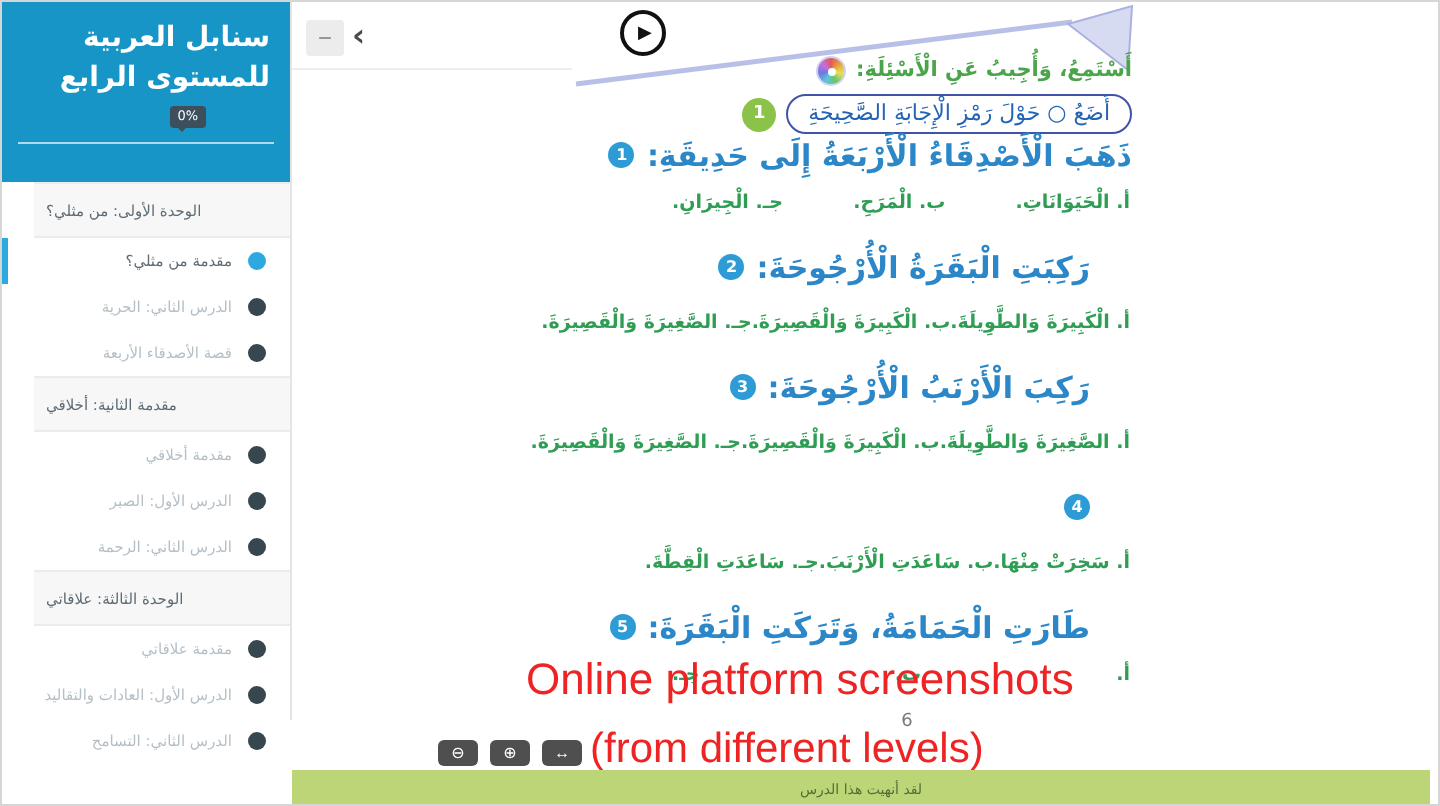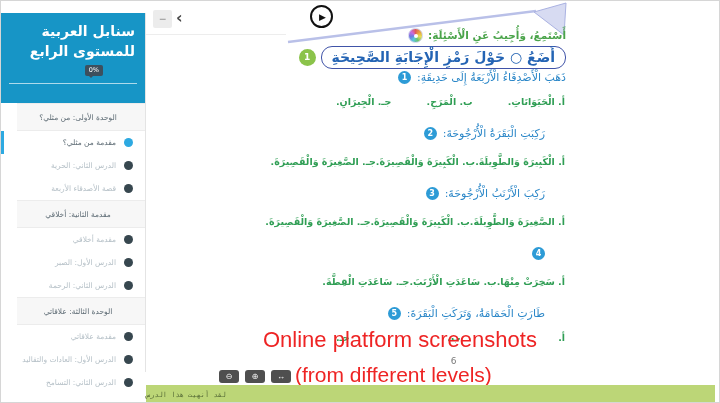--- a/index.html
+++ b/index.html
@@ -1,35 +1,35 @@
 <!DOCTYPE html>
 <html lang="ar"><head>
 <meta charset="utf-8">
 <style>
   * { margin:0; padding:0; box-sizing:border-box; }
   body { font-family:"DejaVu Sans", sans-serif; background:#fff; }
   .screen { position:relative; width:720px; height:403px; background:#fff;
             border:1px solid #d6d6d6; overflow:hidden; }
 
   
-  .sidebar { position:absolute; left:0; top:12px; width:145px; height:359px;
+  .sidebar { position:absolute; left:0; top:0; width:145px; height:359px;
              background:#fff; border-right:1px solid #e4e4e4; }
   .sb-header { position:relative; width:100%; height:90px; background:#1795c6;
                padding:8px 10px 0 8px; }
   .sb-title { color:#fff; font-weight:bold; font-size:14px; line-height:1.45;
               text-align:right; direction:rtl; }
   .progress-badge { position:absolute; right:42px; top:52px; background:#3d4f5d;
                     color:#fff; font-size:6.5px; padding:1px 4px 2px; border-radius:2px; }
   .progress-badge::after { content:""; position:absolute; left:3px; bottom:-5px;
                     border:3px solid transparent; border-top-color:#3d4f5d; }
   .progress-line { position:absolute; left:8px; right:8px; top:70px; height:1px;
                    background:rgba(255,255,255,.65); }
   .sb-section-header { height:28px; background:#f7f7f7; border-top:1px solid #ececec;
                    border-bottom:1px solid #ececec; color:#5d6b74; font-size:7.5px;
-                   text-align:center; direction:rtl; padding:9px 12px 0 6px;margin-left:16px; }
+                   text-align:left; direction:rtl; padding:9px 12px 0 6px;margin-left:16px; }
   .sb-item { position:relative; height:23px; display:flex; direction:rtl;
              align-items:center; gap:8px; padding-right:12px; background:#fff;
              cursor:pointer; }
   .sb-dot { width:9px; height:9px; border-radius:50%; background:#37474f; flex:0 0 auto; }
   .sb-item.active .sb-dot { background:#2da9e1; }
   .sb-label { font-size:7.5px; color:#b4bfc6; }
   .sb-item.active .sb-label { color:#5d6b74;text-align:right; }
   .sb-item.active::before { content:""; position:absolute; left:0; top:0; bottom:0;
              width:3px; background:#2da9e1; }
 
@@ -56,48 +56,48 @@
         border:1px solid #cfd4ee; }
   .cd::after { content:""; position:absolute; left:5px; top:5px; width:4px; height:4px;
         background:#fff; border-radius:50%; }
   .ex-title { font-size:10.5px; font-weight:bold; color:#4aa44a; direction:rtl; white-space:nowrap; }
   .instr-row { position:absolute; left:70px; right:55px; top:46px; height:20px;
                display:flex; justify-content:flex-end; align-items:center; gap:5px; }
   .instr-badge { width:17px; height:17px; border-radius:50%; background:#8bc34a; color:#fff;
                font-size:9px; font-weight:bold; display:flex; align-items:center;
                justify-content:center; flex:0 0 auto; }
   .instr-box { border:1.5px solid #4053a8; border-radius:11px; background:#fff;
-               padding:2px 10px 3px; font-size:14px; font-weight:bold; color:#2464b4;
+               padding:2px 10px 3px; font-size:11px; font-weight:normal; color:#2464b4;
                direction:rtl; white-space:nowrap; }
   .qrow { position:absolute; display:flex; align-items:center; gap:6px; height:15px; }
   .q-badge { width:13px; height:13px; border-radius:50%; background:#2d9bd6; color:#fff;
              font-size:8px; font-weight:bold; display:flex; align-items:center;
              justify-content:center; flex:0 0 auto; }
-  .q-text { font-size:11px; font-weight:normal; color:#2b87c8; direction:rtl; white-space:nowrap; }
+  .q-text { font-size:15px; font-weight:bold; color:#2b87c8; direction:rtl; white-space:nowrap; }
   .orow { position:absolute; left:50px; right:56px; direction:rtl; display:flex;
           justify-content:space-between; }
   .opt { font-size:9.5px; font-weight:bold; color:#2f9e54; white-space:nowrap; }
   .pageno { position:absolute; left:0; right:0; top:355px; text-align:center;
             font-size:9px; color:#7a7a7a; }
 
   
   .red-note { position:absolute; color:#ee2424; font-family:"Liberation Sans", sans-serif;
               white-space:nowrap; }
   .red-line1 { left:117px; top:326px; font-size:22px; }
   .red-line2 { left:149px; top:362px; font-size:21px; }
 
   
   .viewer-toolbar { position:absolute; left:73px; top:369px; display:flex; gap:6px; }
   .vbtn { height:13px; min-width:20px; border:none; border-radius:3px; background:#4f4f4f;
           color:#fff; font-size:8px; line-height:13px; padding:0 5px; cursor:pointer;
           display:flex; align-items:center; justify-content:center; }
 
   
   .footer-bar { position:absolute; left:0; right:4px; top:384px; height:19px;
-                background:#bcd677; display:flex; align-items:center; justify-content:flex-start;font-family:Liberation Mono, monospace; }
+                background:#bcd677; display:flex; align-items:center; justify-content:center; }
   .footer-msg { font-size:7px; color:#566b36; direction:rtl; }
 </style>
 </head>
 <body>
 
 <div class="screen">
 
   <aside class="sidebar">
     <div class="sb-header">
       <div class="sb-title">

